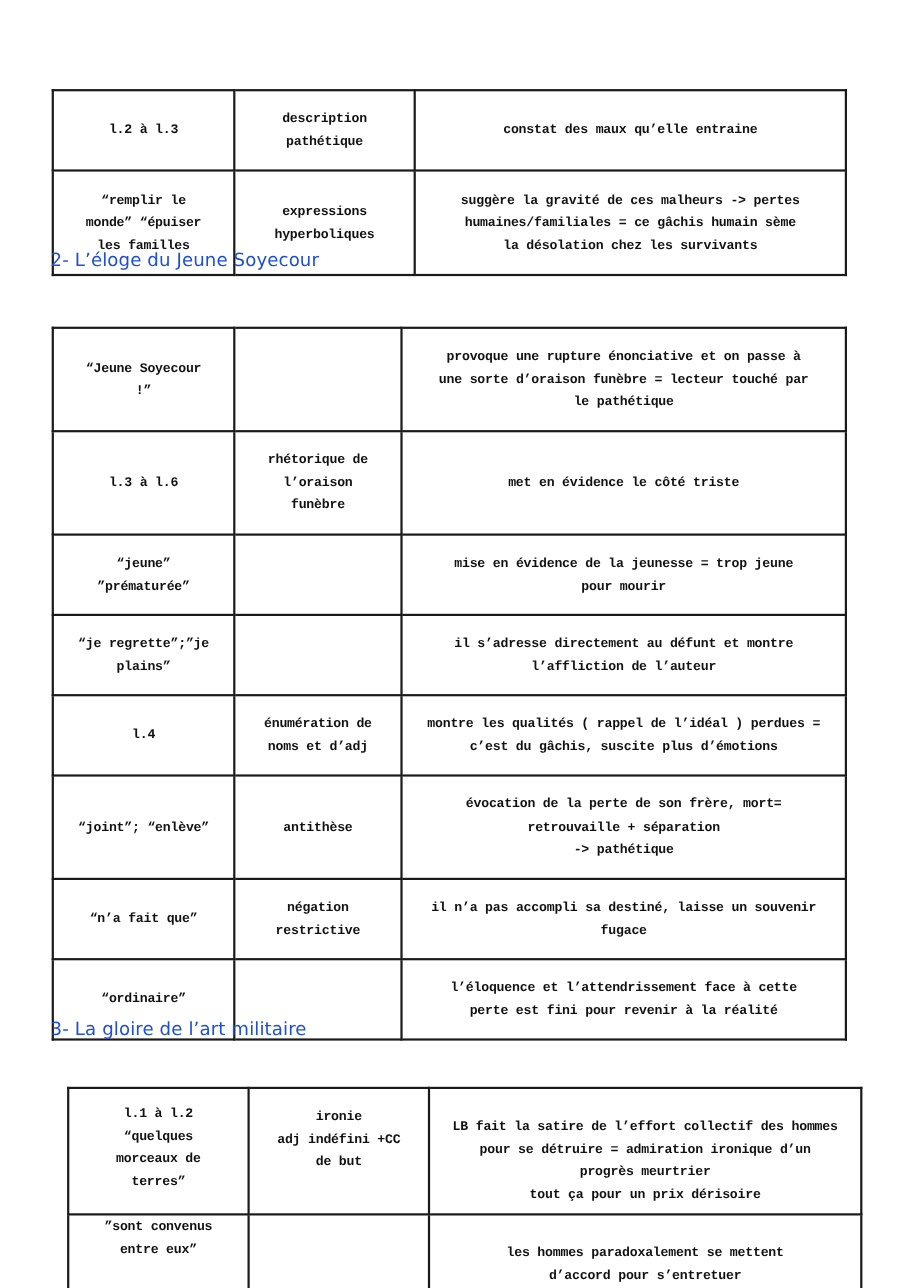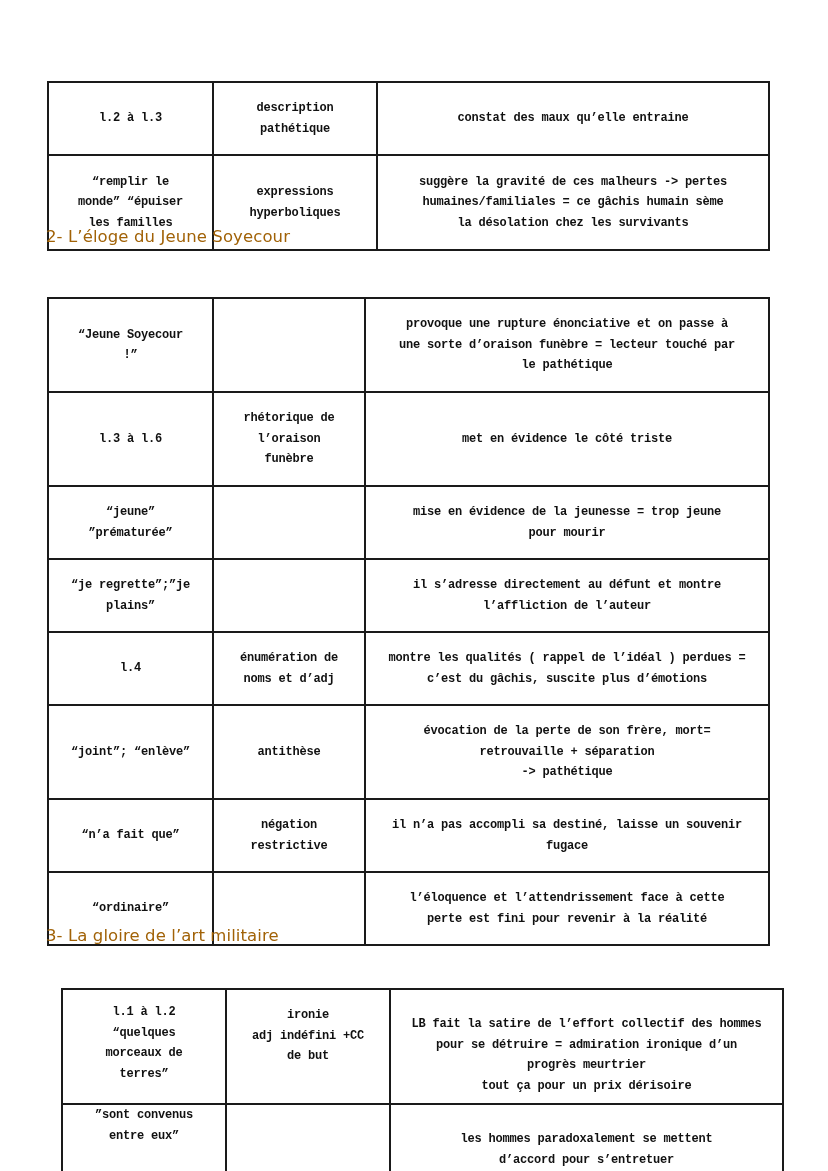--- a/index.html
+++ b/index.html
@@ -31,21 +31,21 @@
       vertical-align: middle;
       padding: 0 8px;
       box-sizing: border-box;
       white-space: pre-line;
     }
     .heading {
       position: absolute;
       font-family: "DejaVu Sans", sans-serif;
       font-weight: normal;
       font-size: 16.5px;
-      color: #a16207;
+      color: #1d4ed8;
       letter-spacing: 0.1px;
       margin: 0;
       white-space: nowrap;
     }
     #table1 { left: 47px; top: 43px; width: 721px; }
     #table2 { left: 47px; top: 259px; width: 721px; }
     #table3 { left: 61px; top: 950px; width: 721px; }
     #heading2 { left: 46px; top: 227px; }
     #heading3 { left: 46px; top: 926px; }
   </style>

